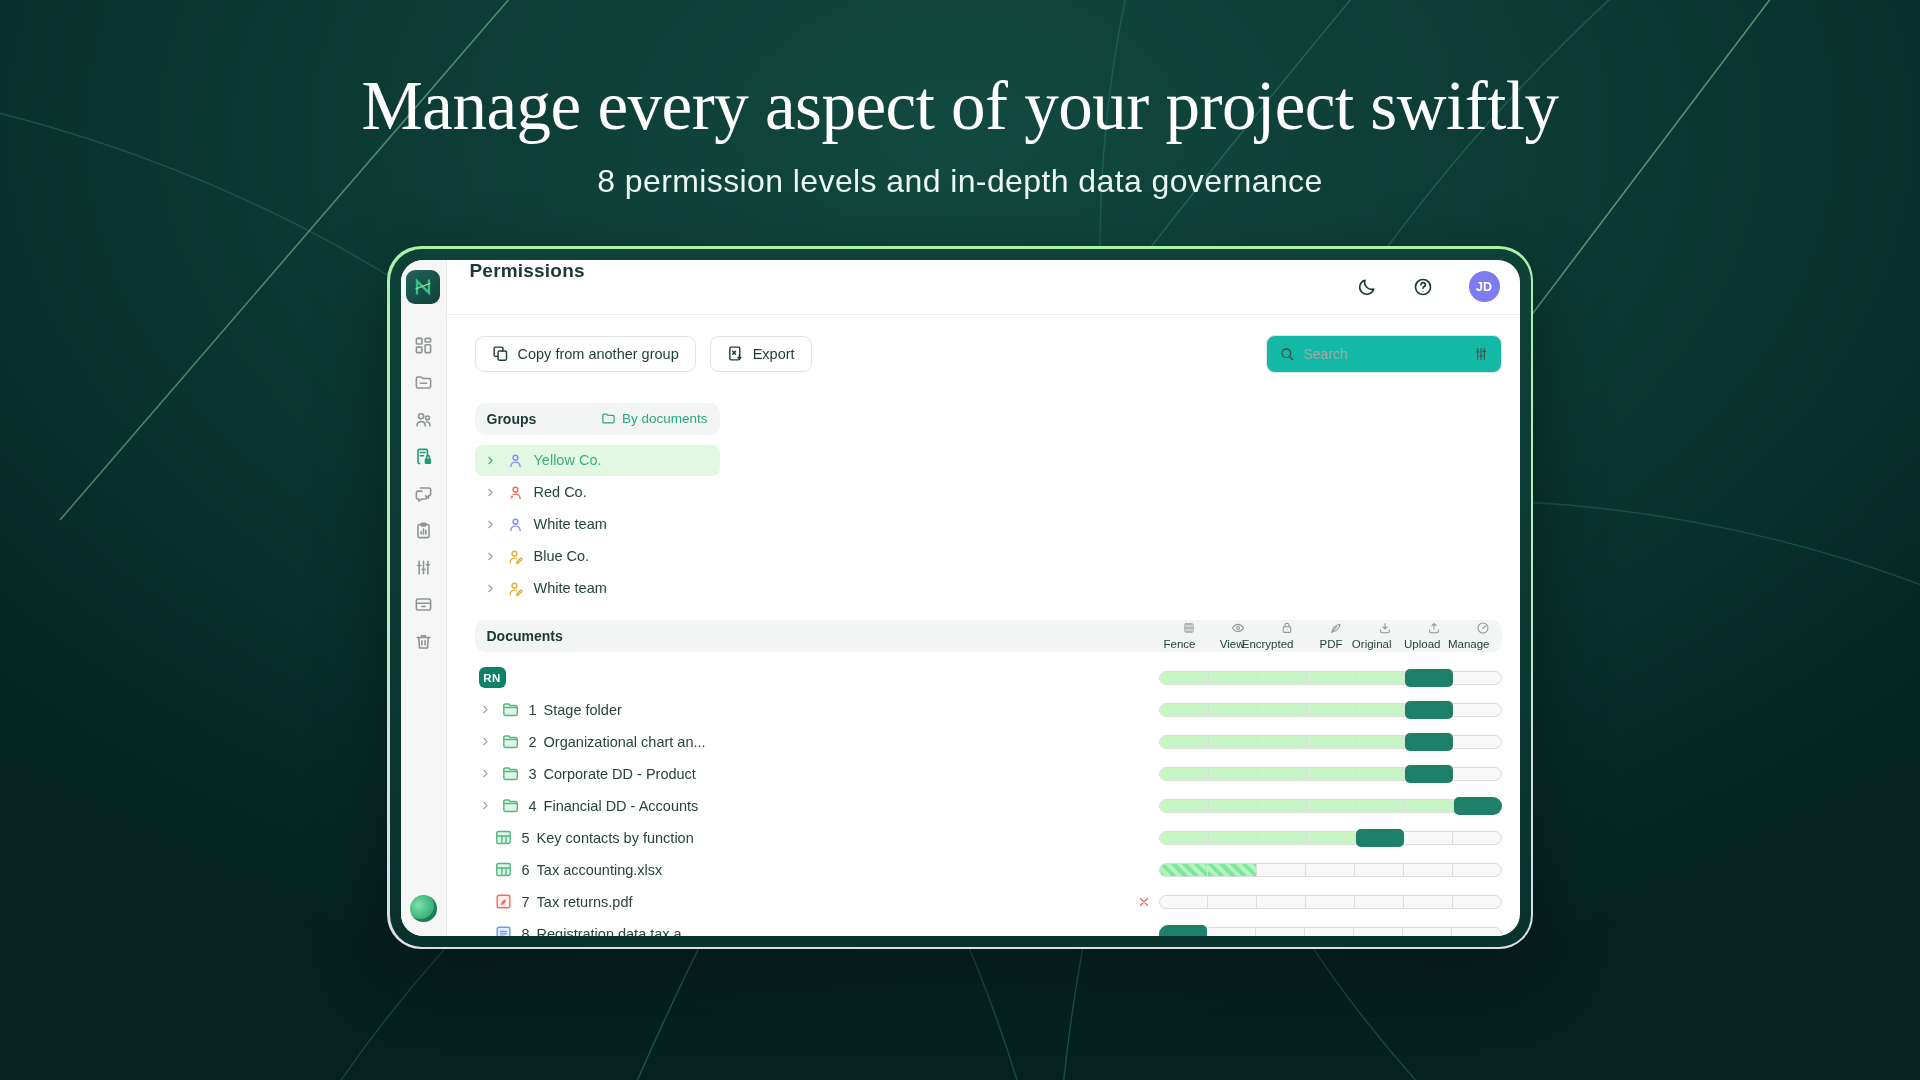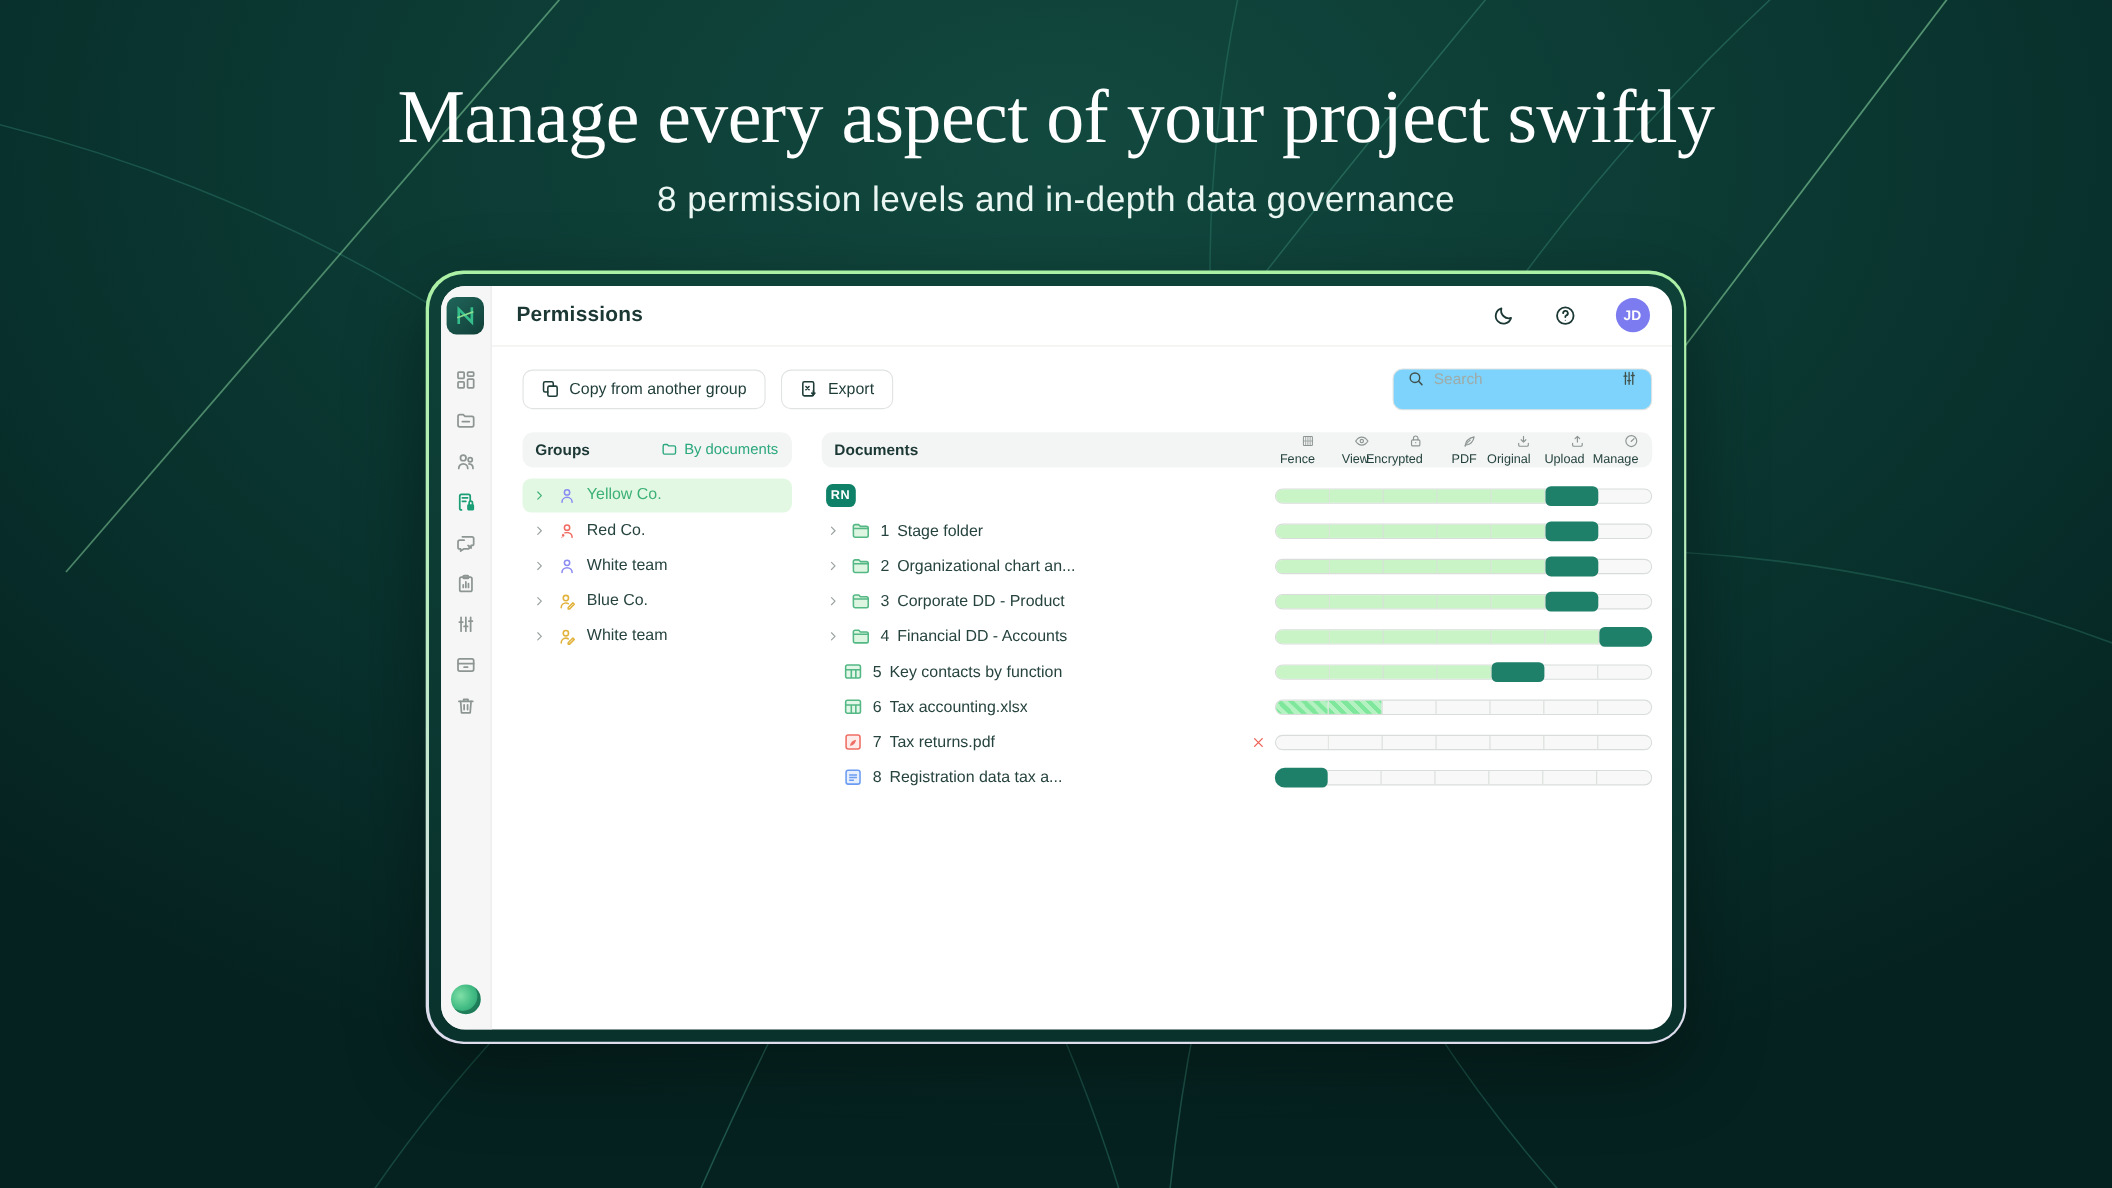--- a/index.html
+++ b/index.html
@@ -36,42 +36,42 @@
     margin-bottom:32px; }
   .rail-ic { width:20px; height:20px; color:#8e9693; display:flex; align-items:center; justify-content:center; cursor:pointer; }
   .rail-ic + .rail-ic { margin-top:17px; }
   .rail-ic.active { color:#1a9e76; }
   .rail-ic svg { width:19px; height:19px; }
   .orb { margin-top:auto; width:27px; height:27px; border-radius:50%;
     background:radial-gradient(circle at 32% 38%, #7fdfa6 0%, #44bd85 45%, #1f8a63 100%);
     box-shadow:inset -3px -3px 0 rgba(12,90,66,.55); cursor:pointer; }
   
   .win-right { flex:1; display:flex; flex-direction:column; min-width:0; }
-  .topbar { height:55px; border-bottom:1px solid #ededec; display:flex; align-items:center;
+  .topbar { height:55px; border-bottom:1px solid #ededec; display:flex; 
     padding:0 20px 0 23px; flex-shrink:0; }
   .topbar-title { font-size:19px; font-weight:700; color:#1c3834; letter-spacing:.2px; }
   .topbar-actions { margin-left:auto; display:flex; align-items:center; gap:36px; color:#1c3834; }
   .tb-ic { width:20px; height:20px; cursor:pointer; display:flex; }
   .tb-ic svg { width:20px; height:20px; }
   .avatar { width:31px; height:31px; border-radius:50%; background:#7c7cf0; color:#fff;
     font-size:12.5px; font-weight:700; display:flex; align-items:center; justify-content:center; cursor:pointer; }
   .content { flex:1; padding:20px 18px 0 28px; display:flex; flex-direction:column; min-width:0; }
   
   .toolbar { display:flex; align-items:center; gap:14px; }
   .btn { height:36px; border:1px solid #dfe3e1; border-radius:9px; background:#fff;
     display:flex; align-items:center; gap:9px; padding:12px 16px; font-size:14.5px; color:#1e3c37;
     font-weight:500; cursor:pointer; font-family:inherit; }
   .btn svg { width:17px; height:17px; color:#1e3c37; }
   .search { margin-left:auto; width:236px; height:38px; border:1px solid #dfe3e1; border-radius:9px;
-    display:flex; align-items:flex-start; gap:9px; padding:0 12px; background:#7dd3fc; }
+    display:flex; align-items:center; gap:9px; padding:0 12px; background:#14b8a6; }
   .search svg { width:16px; height:16px; color:#41514c; flex-shrink:0; }
   .search input { flex:1; min-width:0; border:none; outline:none; font-size:14px; color:#2a4a44; font-family:inherit; background:transparent; }
   .search input::placeholder { color:#a0aaa6; }
   
-  .main { display:flex; margin-top:20px; gap:27px; }
+  .main { display:flex; margin-top:30px; gap:15px;flex-direction:column; }
   .panel-head { height:32px; background:#f3f5f4; border-radius:10px; display:flex; align-items:center;
     justify-content:space-between; padding:0 12px; }
   .panel-title { font-size:14px; font-weight:700; color:#1c3834; }
   .groups-panel { width:245px; flex-shrink:0; }
   .by-docs { display:flex; align-items:center; gap:6px; color:#2ba87c; font-size:13.5px; font-weight:500; cursor:pointer; }
   .by-docs svg { width:15px; height:15px; }
   .group-list { margin-top:10px; }
   .group-row { height:31px; border-radius:8px; display:flex; align-items:center; gap:10px;
     padding:0 9px; font-size:14.5px; color:#26433e; cursor:pointer; margin-bottom:1px; }
   .group-row.selected { background:#e3f8e3; color:#3cb176; }

